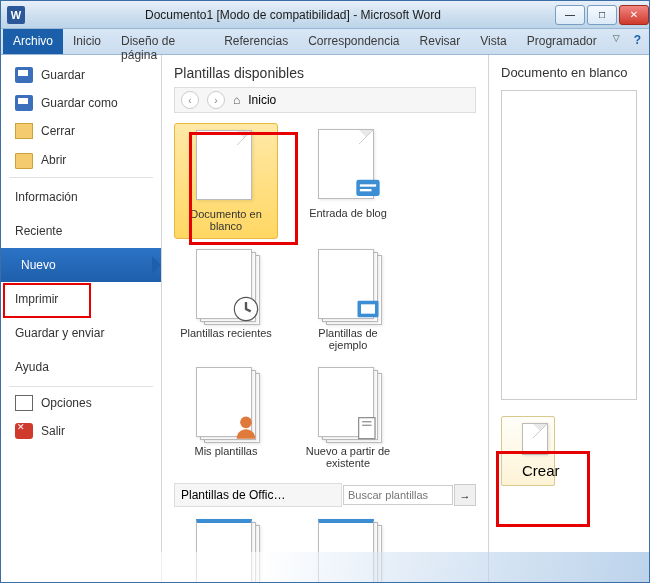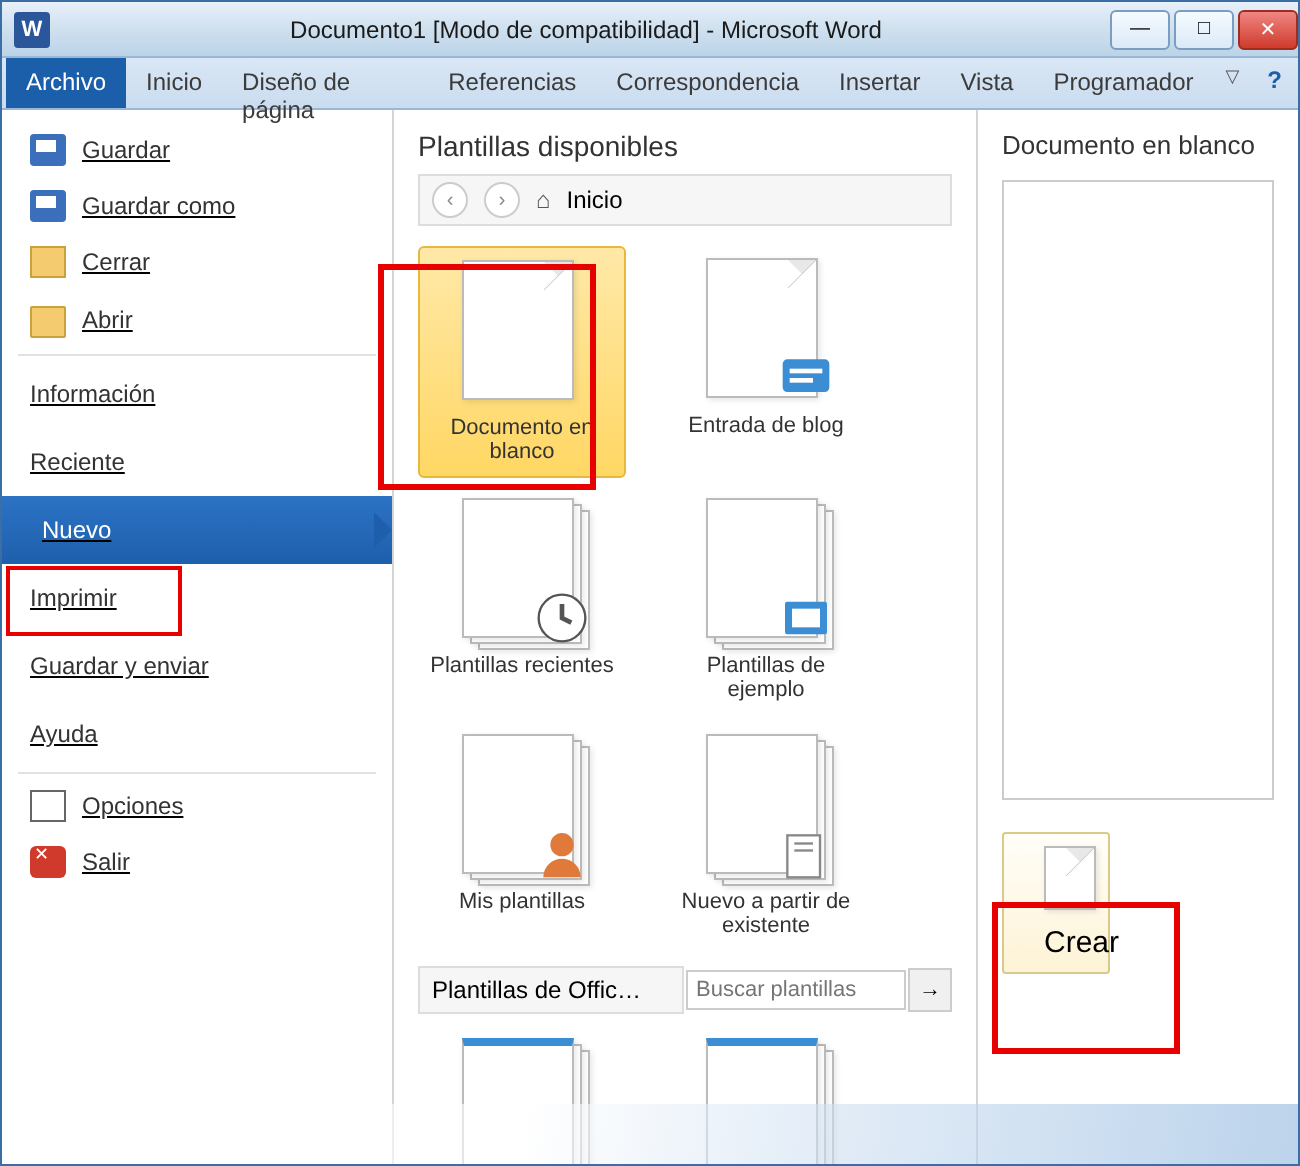--- a/index.html
+++ b/index.html
@@ -75,25 +75,24 @@
 
 
 .backstage {
   display: flex;
   height: calc(583px - 28px - 26px - 2px);
   background: #fff;
 }
 
 
 .sidebar {
-  width: 196px;
+  width: 161px;
   background: #fff;
   border-right: 1px solid #d5d5d5;
   padding-top: 6px;
-  text-decoration: underline;
 }
 .side-item {
   display: flex;
   align-items: center;
   gap: 8px;
   padding: 6px 14px;
   font-size: 12px;
   color: #333;
   cursor: default;
 }
@@ -311,21 +310,21 @@
     <div class="win-btn close">✕</div>
   </div>
 </div>
 
 <div class="ribbon">
   <div class="tab file">Archivo</div>
   <div class="tab">Inicio</div>
   <div class="tab">Diseño de página</div>
   <div class="tab">Referencias</div>
   <div class="tab">Correspondencia</div>
-  <div class="tab">Insertar</div>
+  <div class="tab">Revisar</div>
   <div class="tab">Vista</div>
   <div class="tab">Programador</div>
   <div class="dropdown-marker">▽</div>
   <div class="help-icon">?</div>
 </div>
 
 <div class="backstage">
 
   <div class="sidebar">
     <div class="side-item">

